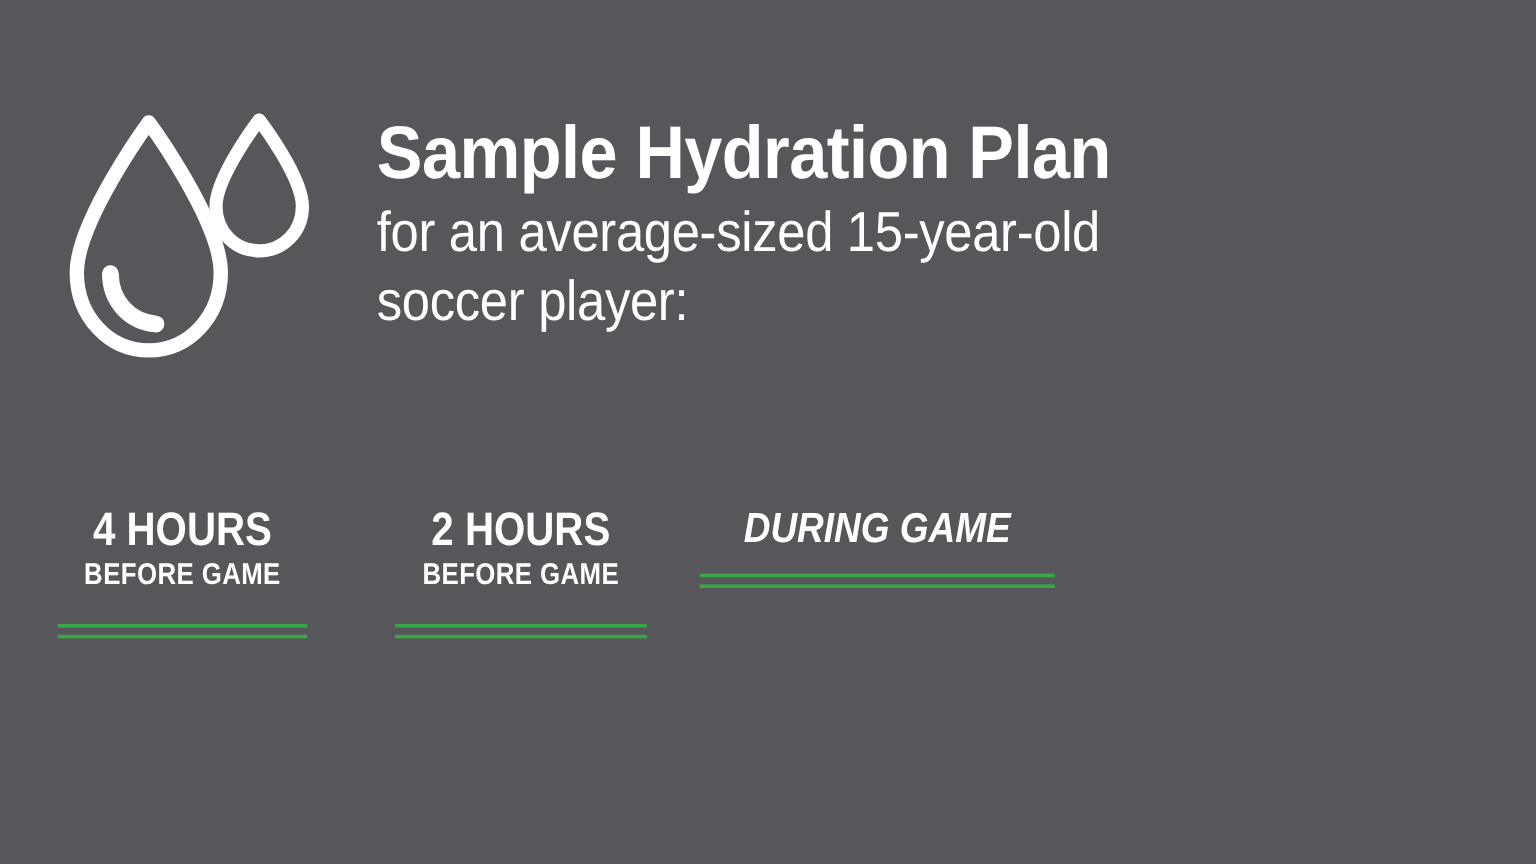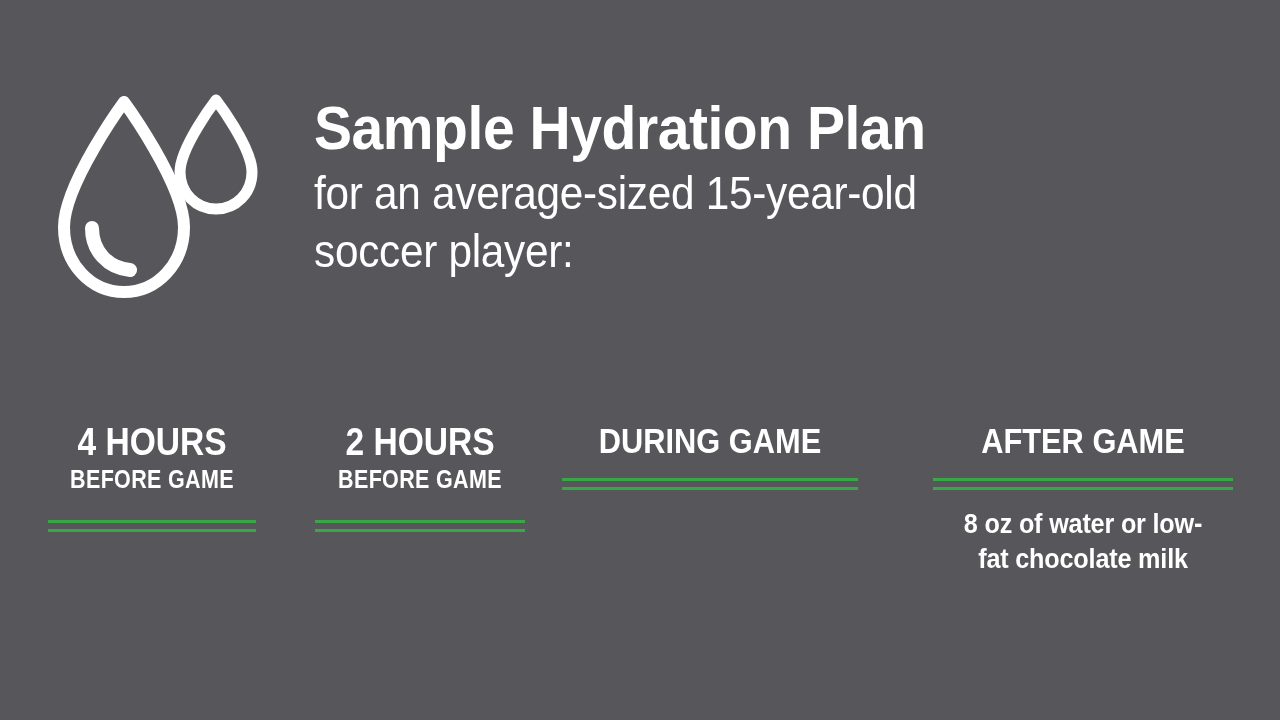--- a/index.html
+++ b/index.html
@@ -157,22 +157,22 @@
     font-weight: bold;
     font-size: 28px;
     line-height: 35px;
     letter-spacing: -0.2px;
     transform: scaleX(0.90);
     white-space: nowrap;
   }
 
   
   #col-0 { left: 48px;  width: 208px; }
-  #col-1 { left: 315px; width: 210px; }
-  #col-2 { left: 562px; width: 296px; }
+  #col-1 { left: 329px; width: 210px; }
+  #col-2 { left: 583px; width: 296px; font-style: italic; }
   #col-3 { left: 933px; width: 300px; }
 
   #col-0 .divider, #col-1 .divider { top: 100px; }
   #col-2 .divider, #col-3 .divider { top: 58px; }
 
   #col-0 .col-body, #col-1 .col-body { top: 126px; }
   #col-2 .col-body, #col-3 .col-body { top: 86px; }
 </style>
 </head>
 <body>
@@ -230,30 +230,16 @@
       <div class="col-heading-group">
         <span class="col-heading single">DURING GAME</span>
       </div>
       <div class="divider">
         <span class="rule"></span>
         <span class="rule-gap"></span>
         <span class="rule"></span>
       </div>
     </div>
 
-    <div class="column" id="col-3">
-      <div class="col-heading-group">
-        <span class="col-heading single">AFTER GAME</span>
-      </div>
-      <div class="divider">
-        <span class="rule"></span>
-        <span class="rule-gap"></span>
-        <span class="rule"></span>
-      </div>
-      <div class="col-body">
-        <span class="col-body-line">8 oz of water or low-</span>
-        <span class="col-body-line">fat chocolate milk</span>
-      </div>
-    </div>
 
   </div>
 
 </div>
 
 </body></html>

